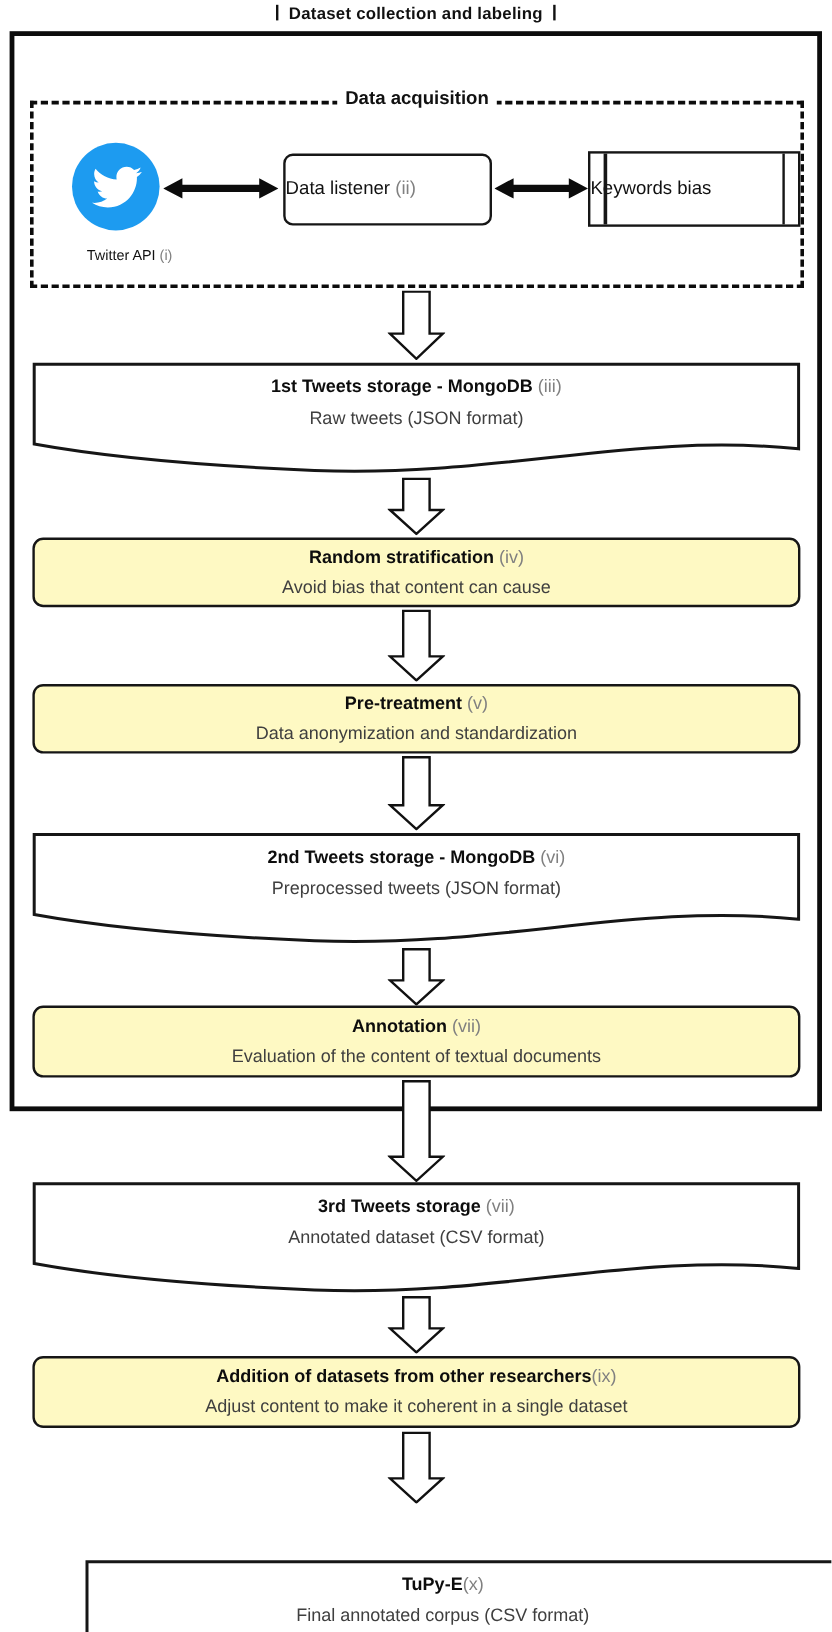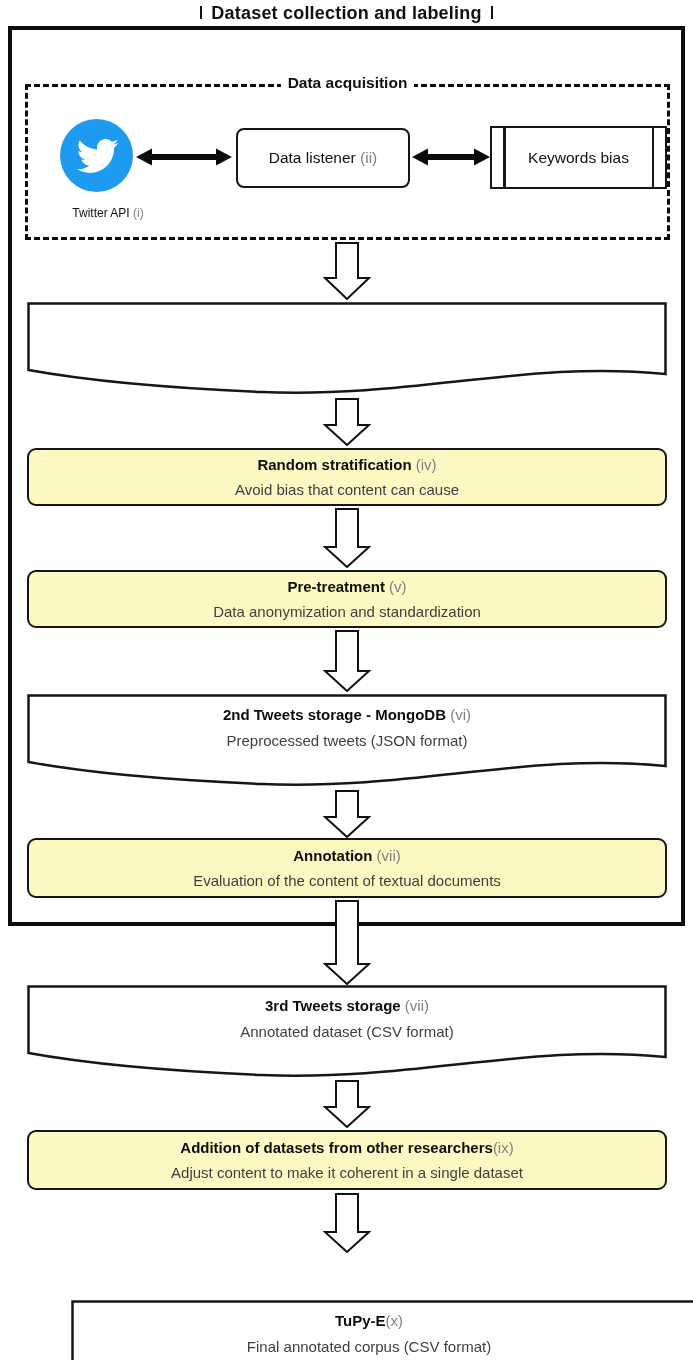--- a/index.html
+++ b/index.html
@@ -6,36 +6,36 @@
   .canvas{position:relative;width:693px;height:1360px;background:#fff;
           font-family:"Liberation Sans",sans-serif;color:#111;overflow:hidden;}
   .abs{position:absolute;}
 
   
   .outer-box{left:8px;top:26px;width:677px;height:900px;border:4px solid #0c0c0c;
              box-sizing:border-box;z-index:1;}
 
   .main-title{left:0;top:3px;width:100%;text-align:center;z-index:4;}
   .main-title .t{display:inline-block;background:#fff;padding:0 4px;font-weight:bold;
-                 font-size:18px;letter-spacing:.2px;}
+                 font-size:14px;letter-spacing:.2px;}
   .main-title .t::before,.main-title .t::after{content:"";display:inline-block;width:2px;height:13px;
                  background:#111;vertical-align:middle;margin:0 9px 3px 9px;}
 
   
   .dashed-box{left:25px;top:84px;width:645px;height:156px;border:3px dashed #0c0c0c;
               box-sizing:border-box;z-index:2;}
   .acq-label{left:25px;top:74px;width:645px;text-align:center;z-index:3;}
   .acq-label .t{display:inline-block;background:#fff;padding:0 7px;font-weight:bold;font-size:15.5px;}
 
   .tw-circle{left:60px;top:119px;width:73px;height:73px;border-radius:50%;
              background:#1d9bf0;z-index:3;display:flex;align-items:center;justify-content:center;}
   .tw-label{left:24px;top:206px;width:168px;text-align:center;font-size:12px;z-index:3;}
 
   .hbox{box-sizing:border-box;border:2.5px solid #161616;background:#fff;z-index:3;
-        display:flex;align-items:center;justify-content:center;font-size:15.5px;text-align:center;}
+        display:flex;align-items:center;font-size:15.5px;text-align:center;}
   .listener-box{left:236px;top:128px;width:174px;height:60px;border-radius:8px;}
   .keywords-box{left:490px;top:126px;width:177px;height:63px;}
   .side-line{position:absolute;top:0;bottom:0;width:2.5px;background:#161616;}
 
   .num{color:#808080;font-weight:normal;}
 
   
   .node-title{font-weight:bold;font-size:15px;color:#0d0d0d;line-height:20px;}
   .node-sub{font-size:15px;color:#3f3f3f;line-height:19px;}
 
@@ -96,20 +96,24 @@
   </div>
 
   <svg class="abs arrow-v" style="top:242px;" width="48" height="58">
     <path d="M13,1 H35 V36 H46 L24,57 L2,36 H13 Z"></path>
     </svg>
 
   <div class="abs dnode" style="top:302px;">
     <svg class="doc-svg" width="640" height="96" viewBox="0 0 640 96">
       <path d="M1.5,1.5 L638.5,1.5 L638.5,72 C500,58 390,96 235,90 C140,86 62,79 1.5,68 Z"></path>
       </svg>
+    <div class="dtext">
+      <div class="node-title"><span>1st Tweets storage - MongoDB</span><span class="num"> (iii)</span></div>
+      <div class="node-sub">Raw tweets (JSON format)</div>
+    </div>
   </div>
 
   <svg class="abs arrow-v" style="top:398px;" width="48" height="48">
     <path d="M13,1 H35 V27 H46 L24,47 L2,27 H13 Z"></path>
     </svg>
 
   <div class="abs rnode" style="top:448px;height:58px;">
     <div class="node-title"><span>Random stratification</span><span class="num"> (iv)</span></div>
     <div class="node-sub">Avoid bias that content can cause</div>
   </div>

